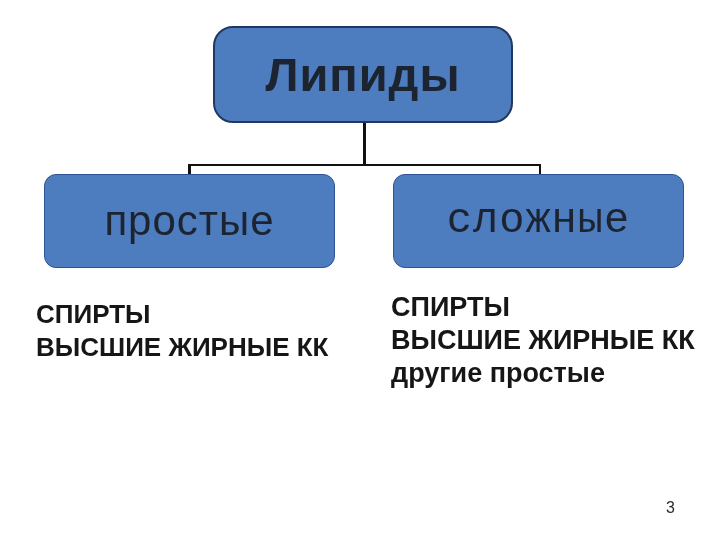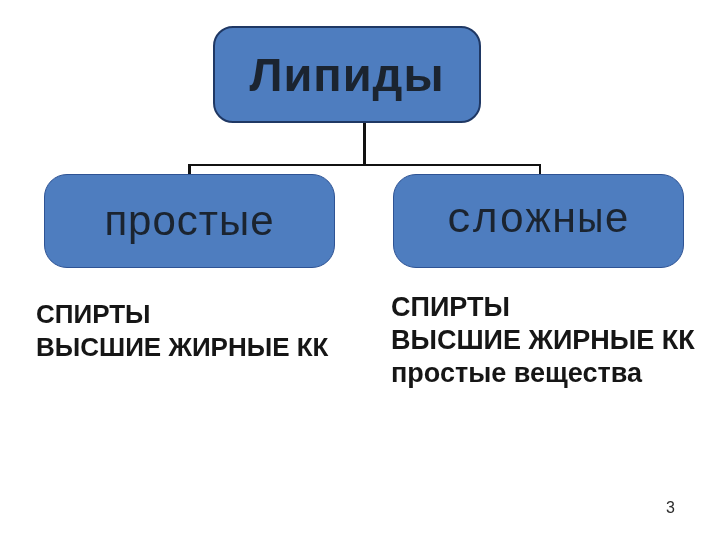--- a/index.html
+++ b/index.html
@@ -18,37 +18,37 @@
     position: absolute;
     background: var(--box-fill, #4e7dbf);
     display: flex;
     align-items: center;
     justify-content: center;
     box-sizing: border-box;
   }
   .root-box {
     left: 213px;
     top: 26px;
-    width: 268px;
+    width: 300px;
     height: 97px;
     border: 2.5px solid var(--box-border-dark, #1f3864);
     border-radius: 20px;
   }
   .root-box .label {
     font-size: 47px;
     font-weight: bold;
     color: var(--box-text, #1b2430);
     letter-spacing: 1px;
   }
   .child-box {
     top: 174px;
     width: 291px;
     height: 94px;
     border: 1.5px solid var(--box-border, #2e5394);
-    border-radius: 23px;
+    border-radius: 12px;
   }
   .child-box .label {
     font-size: 42px;
     font-weight: normal;
     color: var(--box-text, #1b2430);
     letter-spacing: 1px;
   }
   .child-left  { left: 44px; }
   .child-right { left: 393px; font-family: Liberation Mono, monospace; }
 
@@ -110,18 +110,18 @@
   </div>
 
   <div class="details details-left">
     <div>СПИРТЫ</div>
     <div>ВЫСШИЕ ЖИРНЫЕ КК</div>
   </div>
 
   <div class="details details-right">
     <div>СПИРТЫ</div>
     <div>ВЫСШИЕ ЖИРНЫЕ КК</div>
-    <div>простые вещества</div>
+    <div>другие простые</div>
   </div>
 
   <div class="page-number">3</div>
 
 </div>
 
 </body></html>

